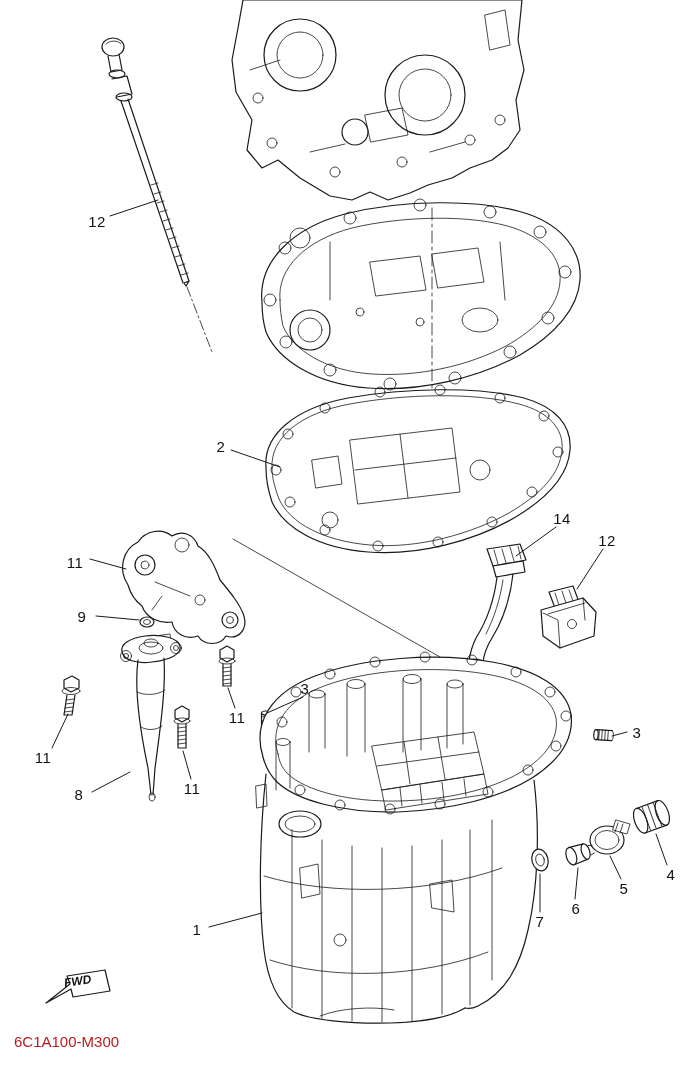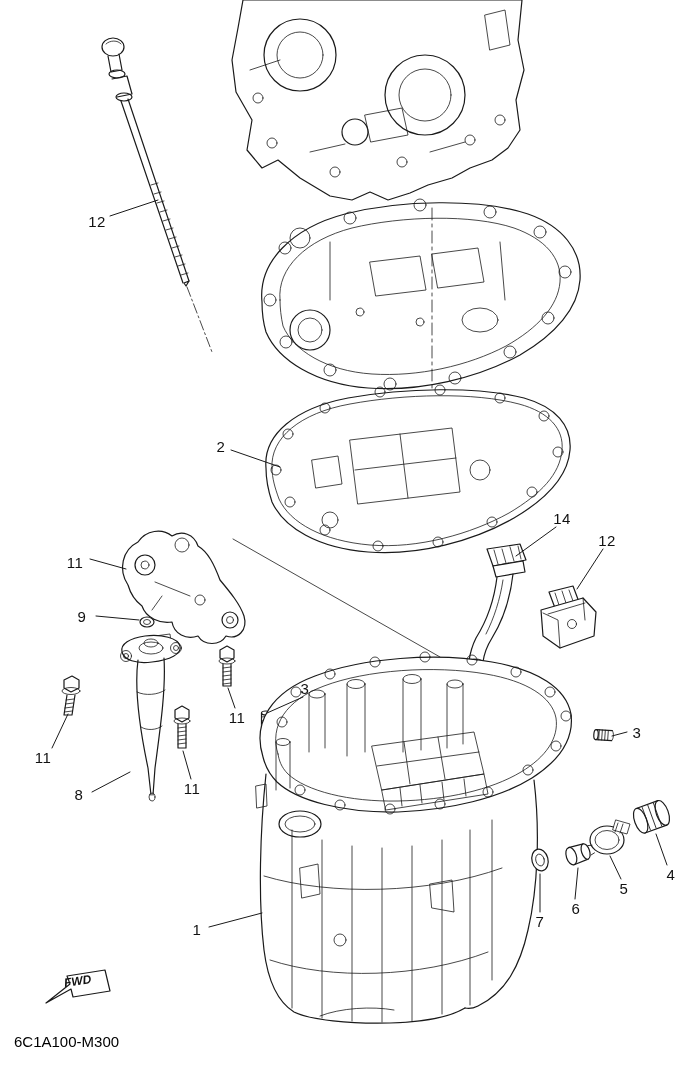--- a/index.html
+++ b/index.html
@@ -23,21 +23,21 @@
     transform:translate(-50%,-50%);
     font-size:15px;
     color:#111;
     letter-spacing:0.5px;
     user-select:none;
   }
   .part-code{
     position:absolute;
     left:14px;top:1033px;
     font-size:15px;
-    color:#000000;
+    color:#b91c1c;
   }
   .fwd-label{
     position:absolute;
     left:64px;top:974px;
     font-size:12px;
     font-weight:700;
     font-style:italic;
     color:#111;
     transform:rotate(-9deg);
   }

